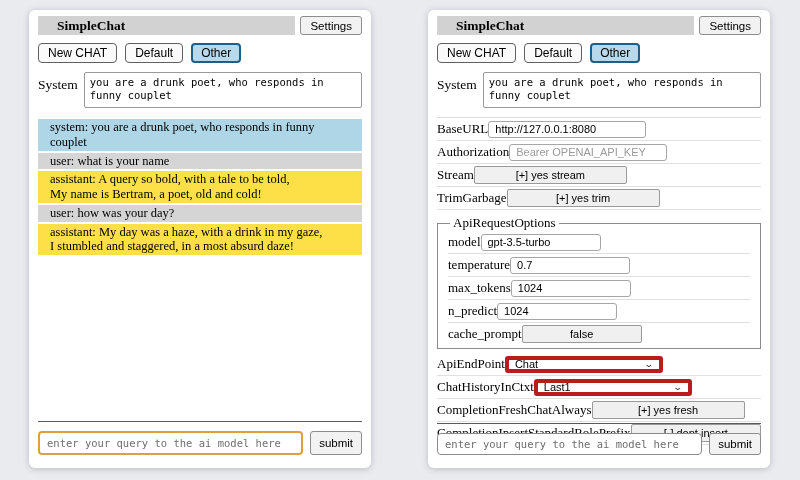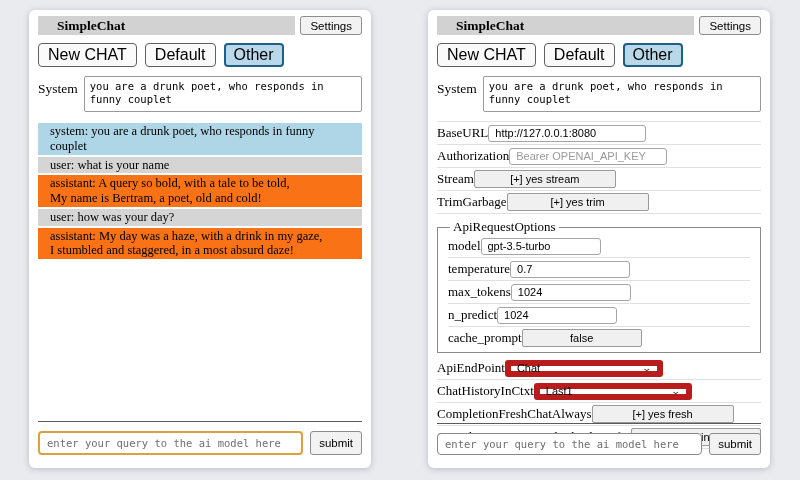--- a/index.html
+++ b/index.html
@@ -23,42 +23,42 @@
     flex:1;background:#d2d2d2;font-weight:700;font-size:13.5px;
     padding:2px 19px;line-height:15px;
   }
   .btn{
     font-family:Liberation Sans, sans-serif;font-size:11.5px;color:#000;
     background:#f2f2f2;border:1px solid #8d8d8d;border-radius:3px;
     padding:1px 9px;cursor:pointer;
   }
   .sessions{display:flex;gap:8px;margin-top:8px}
   .session-btn{
-    font-family:"Liberation Sans",sans-serif;font-size:16px;color:#000;
+    font-family:"Liberation Sans",sans-serif;font-size:12px;color:#000;
     background:#fafafa;border:1px solid #606060;border-radius:4px;
     padding:2px 9px;cursor:pointer;
   }
   .session-btn.active{
     background:#b9d8e9;border:2px solid #1f5f86;padding:1px 8px;
   }
 
   .sysrow{display:flex;gap:6px;margin-top:9px}
   .syslabel{font-size:13.5px;padding-top:5px}
   textarea.sys{
     flex:1;height:28px;resize:none;border:1px solid #999;border-radius:2px;
     font-family:"DejaVu Sans Mono",monospace;font-size:10.5px;line-height:13px;
     padding:3px 5px;color:#000;outline:none;
   }
 
   
   .chatlog{margin-top:11px}
   .msg{font-size:12.5px;line-height:1.18;padding:1px 12px;margin-bottom:2px}
   .msg.system{background:#aed6e6}
   .msg.user{background:#d5d5d5}
-  .msg.assistant{background:#f97316}
+  .msg.assistant{background:#fde047}
 
   
   .querybar{position:absolute;left:9px;right:9px;bottom:13px}
   .qdivider{border-top:1px solid #5a5a5a;margin-bottom:9px}
   .qrow{display:flex;gap:7px;align-items:stretch}
   input.query{
     flex:1;font-family:"DejaVu Sans Mono",monospace;font-size:10.5px;
     padding:4px 7px;border-radius:4px;color:#333;outline:none;min-width:0;
   }
   input.query::placeholder{color:#6e6e6e;opacity:1}
@@ -78,36 +78,36 @@
   }
   .slabel{font-size:13px;white-space:nowrap}
   input.sfield{
     width:158px;box-sizing:border-box;height:17px;
     border:1px solid #a6a6a6;border-radius:3px;
     font-family:"Liberation Sans",sans-serif;font-size:11px;
     padding:1px 6px;color:#000;outline:none;
   }
   input.sfield::placeholder{color:#9a9a9a;opacity:1}
   .stoggle{
-    width:142px;box-sizing:border-box;
+    width:153px;box-sizing:border-box;
     font-family:"Liberation Sans",sans-serif;font-size:11px;color:#000;
     background:#f0f0f0;border:1px solid #9a9a9a;border-radius:2px;
     padding:2px 4px;cursor:pointer;
   }
   fieldset.apiopts{
     margin:5px 0 4px;border:1px solid #8a8a8a;border-radius:0;
     padding:0 10px 3px;
   }
   fieldset.apiopts legend{font-size:13px;padding:0 3px;margin-left:2px}
   fieldset.apiopts .srow{height:22px}
   fieldset.apiopts input.sfield,fieldset.apiopts .stoggle{width:120px}
   fieldset.apiopts .srow:last-child{border-bottom:none}
   .sselect{
     width:158px;box-sizing:border-box;height:17px;
-    border:6px solid #b91c1c;border-radius:3px;background:#fff;
+    border:4px solid #b91c1c;border-radius:3px;background:#fff;
     font-family:"Liberation Sans",sans-serif;font-size:11px;
     padding:1px 6px;display:flex;justify-content:space-between;align-items:center;
     cursor:pointer;
   }
   .chev{font-size:9px;color:#333;line-height:1;transform:scaleX(1.4)}
 </style>
 </head>
 <body>
 
 <div class="panel" id="panel-left">

